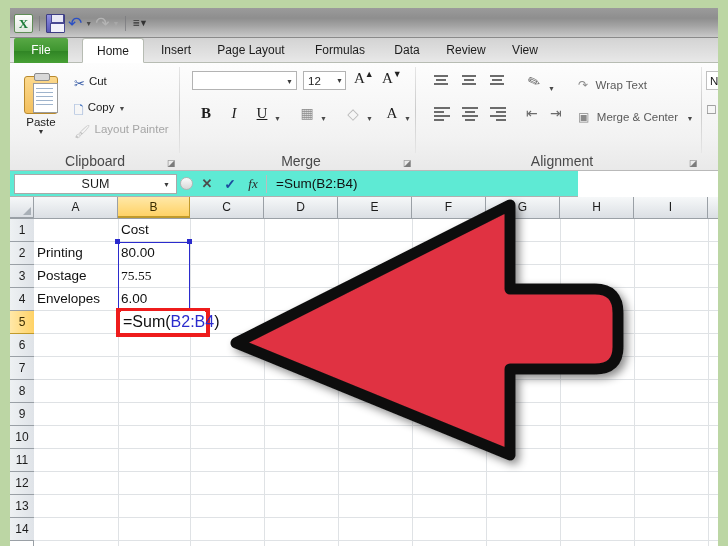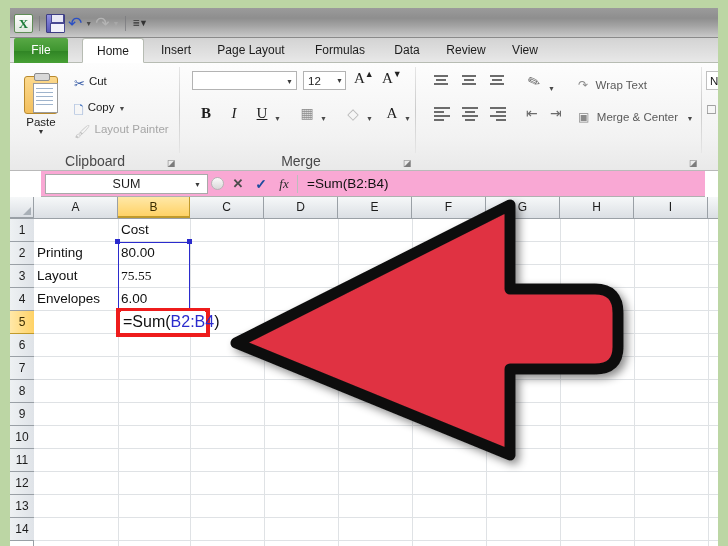--- a/index.html
+++ b/index.html
@@ -134,23 +134,23 @@
 
   
   .num-box {
     position:absolute; left:0; top:8px; width:30px;height:19px;
     border:1px solid #c0c0c0; background:#fff;
     font-size:11.5px;color:#1c1c1c;line-height:18px;padding-left:3px; overflow:hidden;
   }
 
   
   .fbar {
-    position:absolute; left:0; top:163px; width:664px; height:26px;
-    background:#f9a8d4; border-bottom:1px solid #b0b0b0;
-    display:flex; align-items:center;margin-left:31px;
+    position:absolute; left:0; top:163px; width:568px; height:26px;
+    background:#5eead4; border-bottom:1px solid #b0b0b0;
+    display:flex; align-items:center;
   }
   .namebox {
     width:163px; height:20px; margin-left:4px;
     border:1px solid #a9a9a9; background:#fff;
     display:flex; align-items:center; justify-content:center;
     position:relative; font-size:12.5px; color:#1c1c1c;
   }
   .namebox .box-car { right:6px; top:6px; }
   .fb-btns { display:flex; align-items:center; gap:9px; margin-left:7px; }
   .fb-btn { font-size:14px; color:#444; width:14px; text-align:center; line-height:16px; }
@@ -373,20 +373,21 @@
       </div>
       <div style="position:absolute;left:104px;top:42px;font-size:14px;color:#6b6b6b;">⇤</div>
       <div style="position:absolute;left:128px;top:42px;font-size:14px;color:#6b6b6b;">⇥</div>
 
       <div style="position:absolute;left:156px;top:44px;">
         <span style="color:#8a8a8a;font-size:12px;margin-right:3px;">▣</span>
         <span class="al-txt" style="position:static;">Merge &amp; Center</span>
         <span class="caret" style="margin-left:4px;">▼</span>
       </div>
 
+      <div class="group-label">Alignment</div>
       <div class="dlg-launch">◪</div>
       <div class="group-div" style="left:279px;"></div>
     </div>
 
     <div class="group" style="left:696px;width:30px;">
       <div class="num-box">Nu</div>
       <div style="position:absolute;left:0;top:40px;font-size:12px;color:#888;">☐</div>
     </div>
   </div>
 
@@ -461,21 +462,21 @@
           <div class="gl-h" style="top: 183px;"></div>
           <div class="gl-h" style="top: 206px;"></div>
           <div class="gl-h" style="top: 229px;"></div>
           <div class="gl-h" style="top: 252px;"></div>
           <div class="gl-h" style="top: 275px;"></div>
           <div class="gl-h" style="top: 298px;"></div>
           <div class="gl-h" style="top: 321px;"></div>
           <div class="cell" style="left: 84px; top: 0px; width: 72px;">Cost</div>
           <div class="cell" style="left: 0px; top: 23px; width: 92px;">Printing</div>
           <div class="cell" style="left: 84px; top: 23px; width: 72px;">80.00</div>
-          <div class="cell" style="left: 0px; top: 46px; width: 92px;">Layout</div>
+          <div class="cell" style="left: 0px; top: 46px; width: 92px;">Postage</div>
           <div class="cell" style="left: 84px; top: 46px; width: 72px; font-family: Liberation Serif, serif;">75.55</div>
           <div class="cell" style="left: 0px; top: 69px; width: 92px;">Envelopes</div>
           <div class="cell" style="left: 84px; top: 69px; width: 72px;">6.00</div>
           <div class="selrect" style="left: 84px; top: 23px; width: 72px; height: 69px;"></div>
           <div class="handle" style="left: 81px; top: 20px;"></div>
           <div class="handle" style="left: 153px; top: 20px;"></div>
           <div class="redbox" style="left: 82px; top: 89px; width: 94px; height: 29px; border-color: rgb(238, 28, 28);"></div>
           <div class="editcell" style="left: 87px; top: 92px; width: 84px;"><span>=Sum(</span><span class="ref-blue">B2:B4</span><span>)</span></div>
         </div>
 

